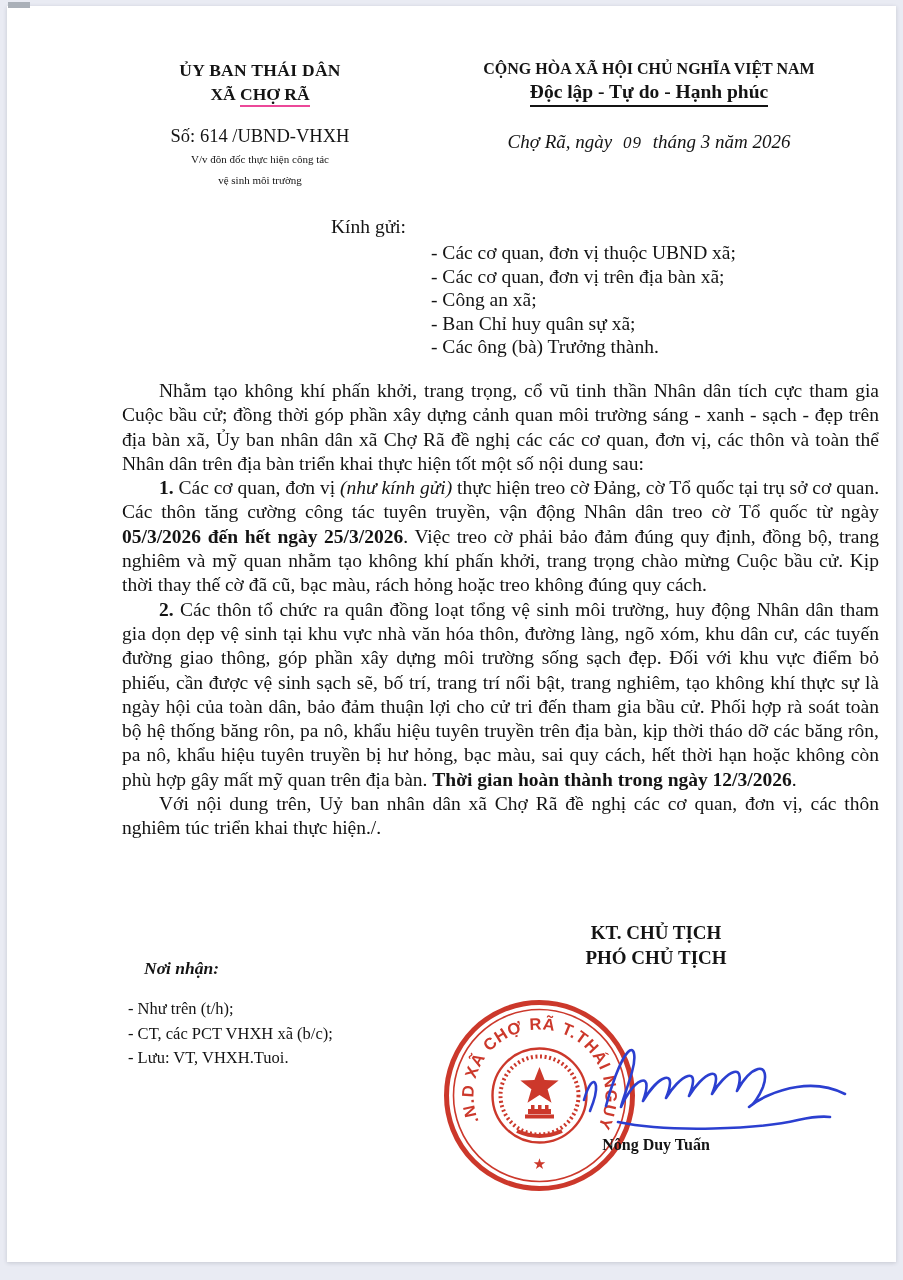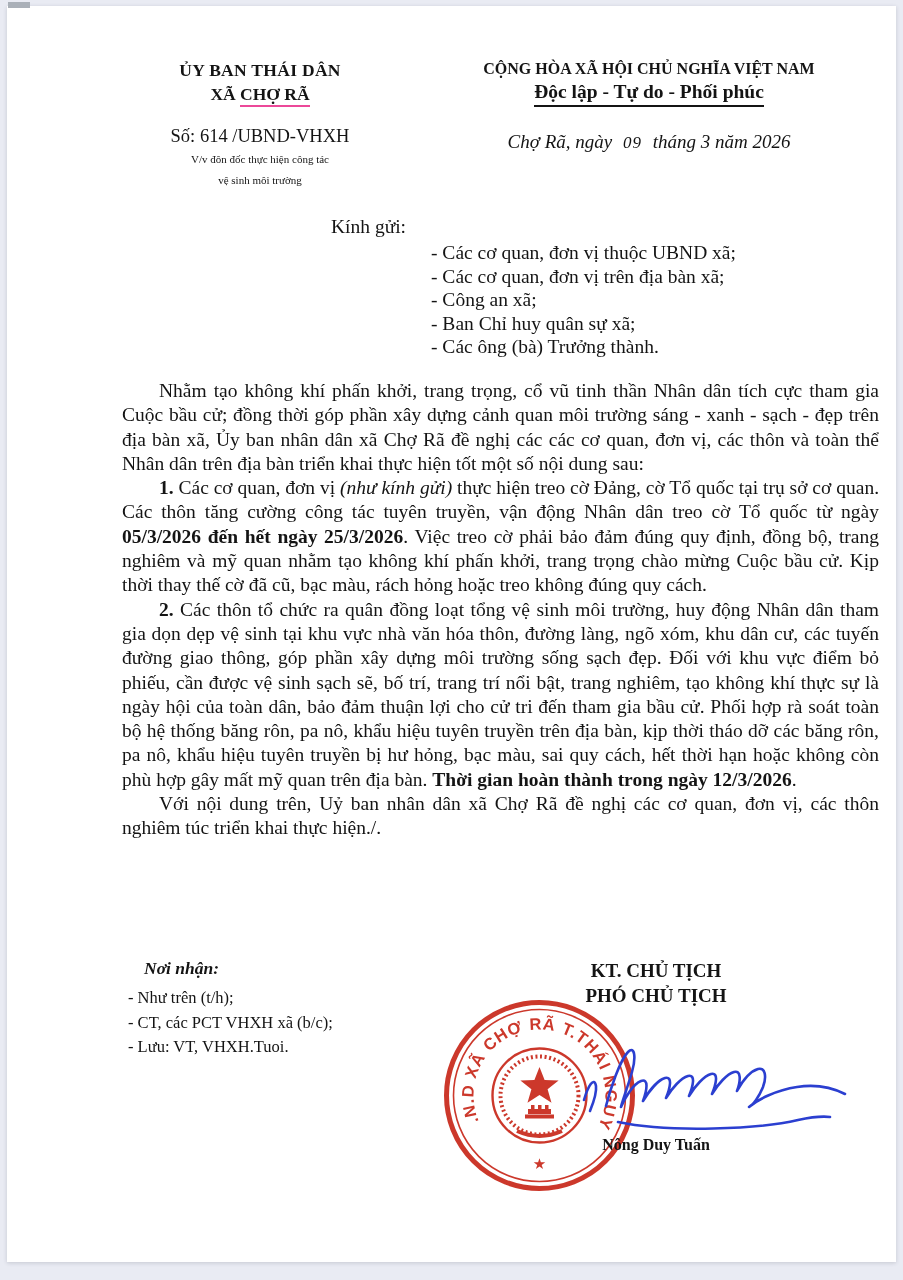--- a/index.html
+++ b/index.html
@@ -42,23 +42,23 @@
   
   .body-text { position:absolute; left:122px; top:379px; width:757px;
                font-size:19.5px; line-height:24.3px; text-align:justify; }
   .body-text p { text-indent:37px; }
   .b { font-weight:bold; }
   .i { font-style:italic; }
 
   
   .noi-nhan { position:absolute; left:128px; top:958px; }
   .noi-nhan-label { font-weight:bold; font-style:italic; font-size:17.5px; margin-left:16px; }
-  .noi-nhan-items { font-size:16.5px; line-height:24.5px; margin-top:7px; }
+  .noi-nhan-items { font-size:16.5px; line-height:24.5px; margin-top:18px; }
 
-  .signer-block { position:absolute; left:500px; top:958px; width:312px; text-align:center; }
+  .signer-block { position:absolute; left:500px; top:920px; width:312px; text-align:center; }
   .signer-title { font-weight:bold; font-size:19px; line-height:25px; }
   .signer-name { position:absolute; left:500px; top:1136px; width:312px; text-align:center;
                  font-weight:bold; font-size:16px; }
 
   .stamp-svg { position:absolute; left:441px; top:997px; width:197px; height:197px; opacity:0.92; }
   .signature-svg { position:absolute; left:550px; top:1014px; width:332px; height:128px; }
 </style>
 </head>
 <body>
 
@@ -73,21 +73,21 @@
   </div>
   <div class="doc-number">Số: 614  /UBND-VHXH</div>
   <div class="doc-subject">
     <div>V/v đôn đốc thực hiện công tác</div>
     <div>vệ sinh môi trường</div>
   </div>
 </div>
 
 <div class="national-block">
   <div class="national-line1">CỘNG HÒA XÃ HỘI CHỦ NGHĨA VIỆT NAM</div>
-  <div><span class="national-line2">Độc lập - Tự do - Phối phúc</span></div>
+  <div><span class="national-line2">Độc lập - Tự do - Hạnh phúc</span></div>
   <div class="date-line">
     <span>Chợ Rã, ngày</span>
     <span class="date-day">09</span>
     <span>tháng 3 năm 2026</span>
   </div>
 </div>
 
 <div class="kinh-gui-label">Kính gửi:</div>
 <div class="recipient-list">
   <div>- Các cơ quan, đơn vị thuộc UBND xã;</div>

